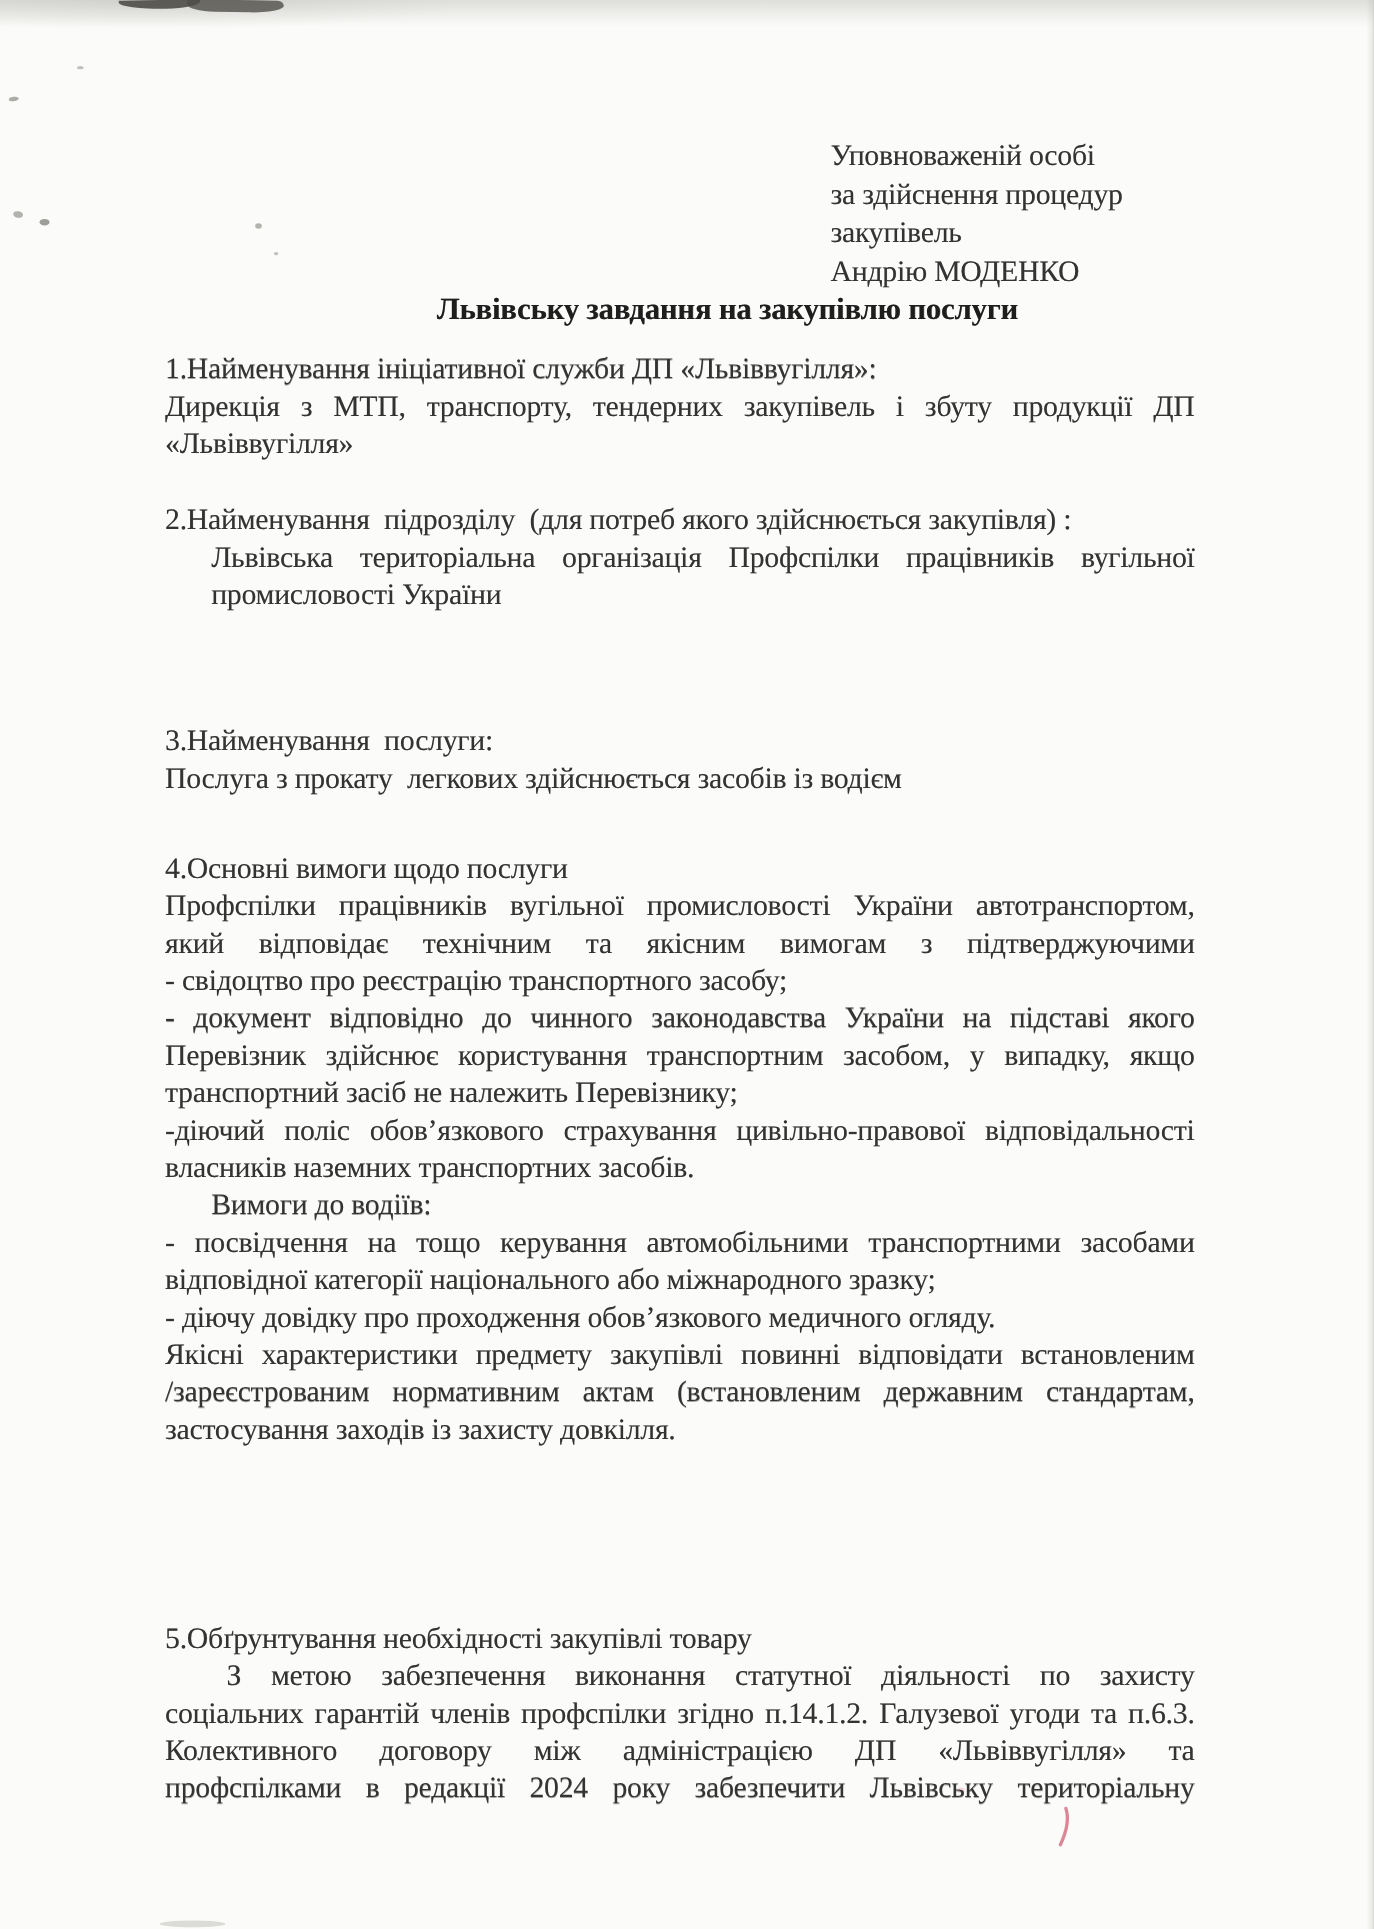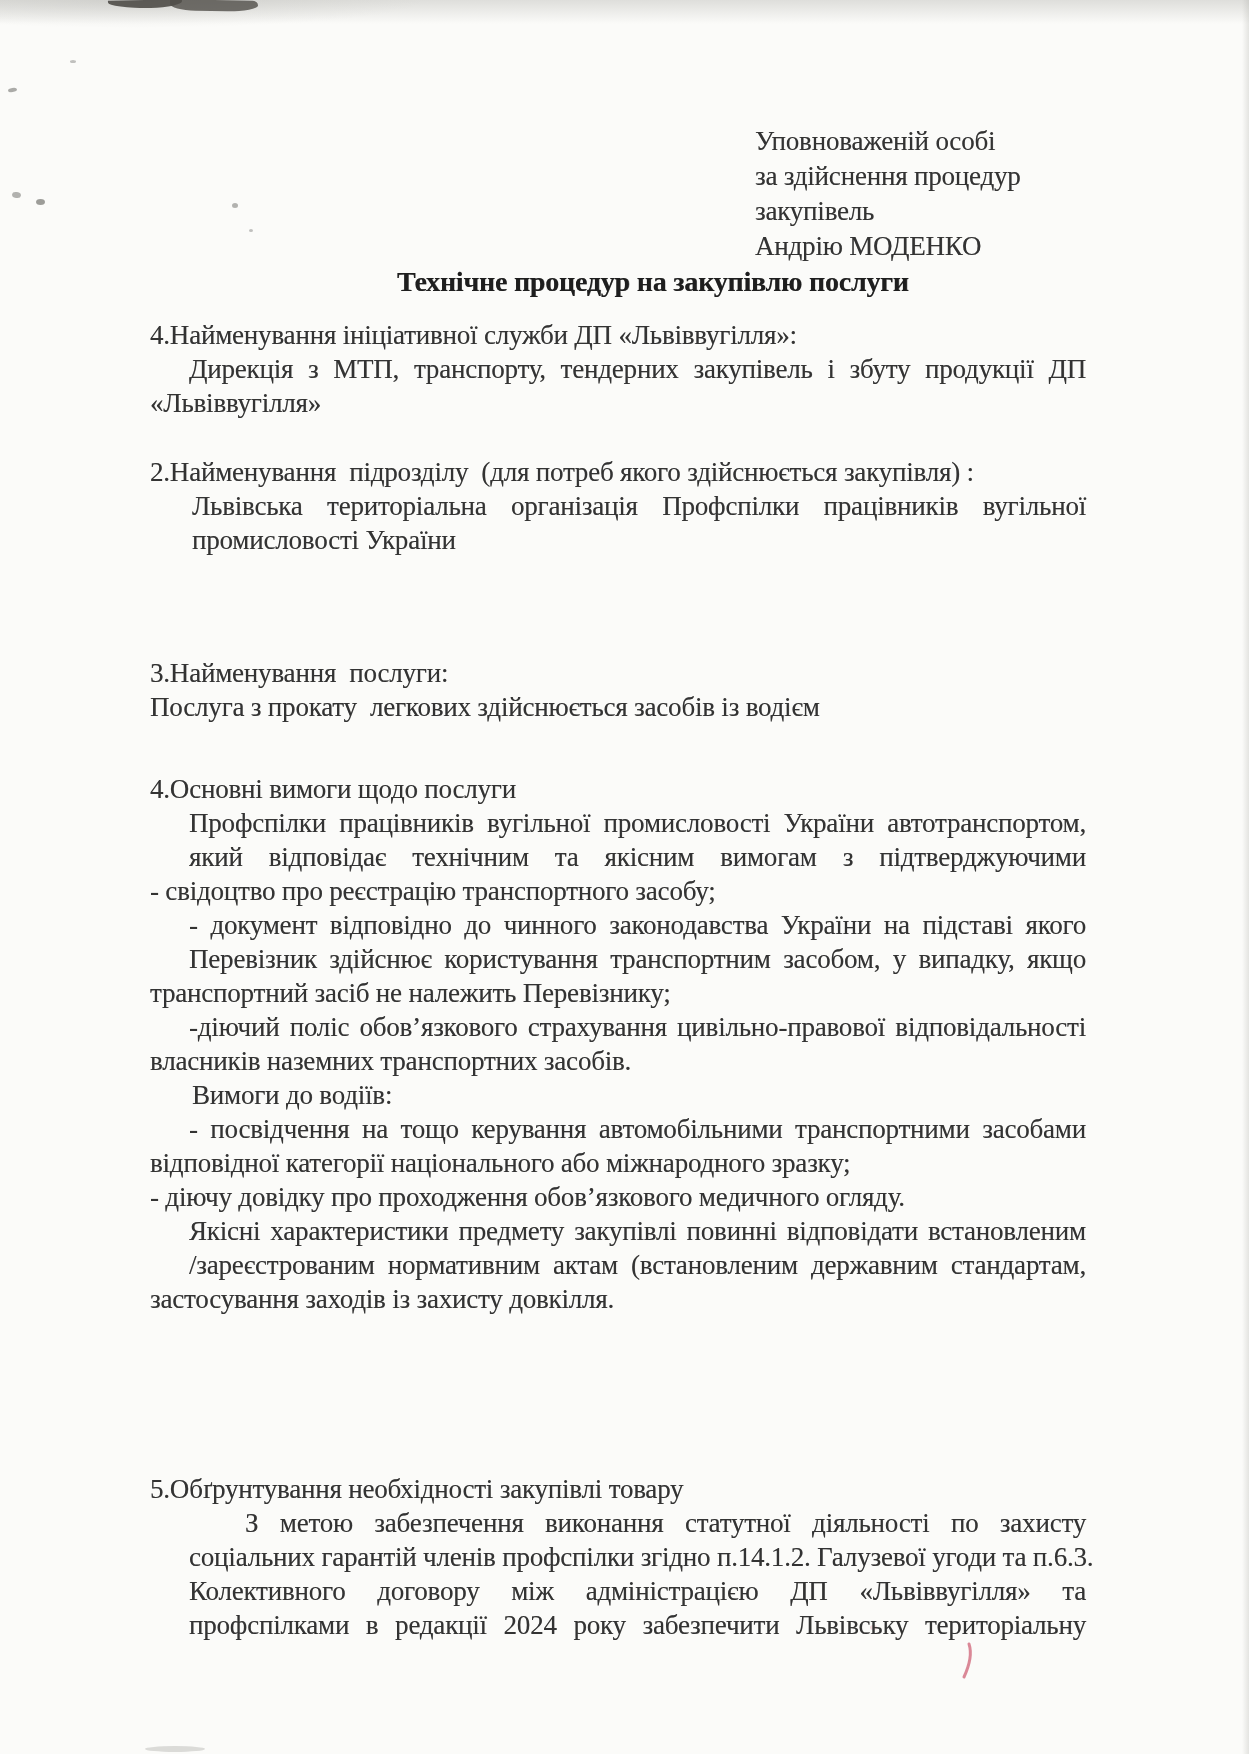--- a/index.html
+++ b/index.html
@@ -13,21 +13,21 @@
     color:#333333;
   }
   
   .sec{position:absolute;left:150px;width:936px;}
   .ln{
     height:34px;line-height:34px;font-size:27px;
     letter-spacing:-0.2px;
     text-shadow:0.2px 0.2px 0.5px rgba(60,60,60,.45);
   }
   .pre{white-space:pre;}
-  .j{text-align:justify;text-align-last:justify;text-justify:inter-word;white-space:nowrap;margin-left:39px;}
+  .j{text-align:justify;text-align-last:justify;text-justify:inter-word;white-space:nowrap;}
   .ind{text-indent:56px;}
   .pad{margin-left:42px;}
   .addr{position:absolute;left:755px;top:124px;}
   .addr .ln{height:35px;line-height:35px;}
   .title{
     position:absolute;left:397px;top:264px;margin:0;
     font-size:28px;line-height:36px;font-weight:bold;color:#1e1e1e;
     white-space:pre;letter-spacing:-0.2px;
     text-shadow:0.3px 0.3px 0.5px rgba(30,30,30,.55);
   }
@@ -90,24 +90,24 @@
     <path d="M9,2 C12,11 10,22 4,35" stroke="#cf6276" stroke-width="3" fill="none" opacity="0.75" stroke-linecap="round"></path>
   </svg>
 
   <div class="addr">
     <div class="ln pre">Уповноваженій особі</div>
     <div class="ln pre">за здійснення процедур</div>
     <div class="ln pre">закупівель</div>
     <div class="ln pre">Андрію МОДЕНКО</div>
   </div>
 
-  <h1 class="title">Технічне процедур на закупівлю послуги</h1>
+  <h1 class="title">Львівську завдання на закупівлю послуги</h1>
 
   <div class="sec" style="top:318px">
-    <div class="ln pre">4.Найменування ініціативної служби ДП «Львіввугілля»:</div>
+    <div class="ln pre">1.Найменування ініціативної служби ДП «Львіввугілля»:</div>
     <div class="ln j">Дирекція з МТП, транспорту, тендерних закупівель і збуту продукції  ДП</div>
     <div class="ln pre">«Львіввугілля»</div>
   </div>
 
   <div class="sec" style="top:455px">
     <div class="ln pre">2.Найменування  підрозділу  (для потреб якого здійснюється закупівля) :</div>
     <div class="ln j pad">Львівська територіальна організація Профспілки працівників вугільної</div>
     <div class="ln pre pad">промисловості України</div>
   </div>
 

